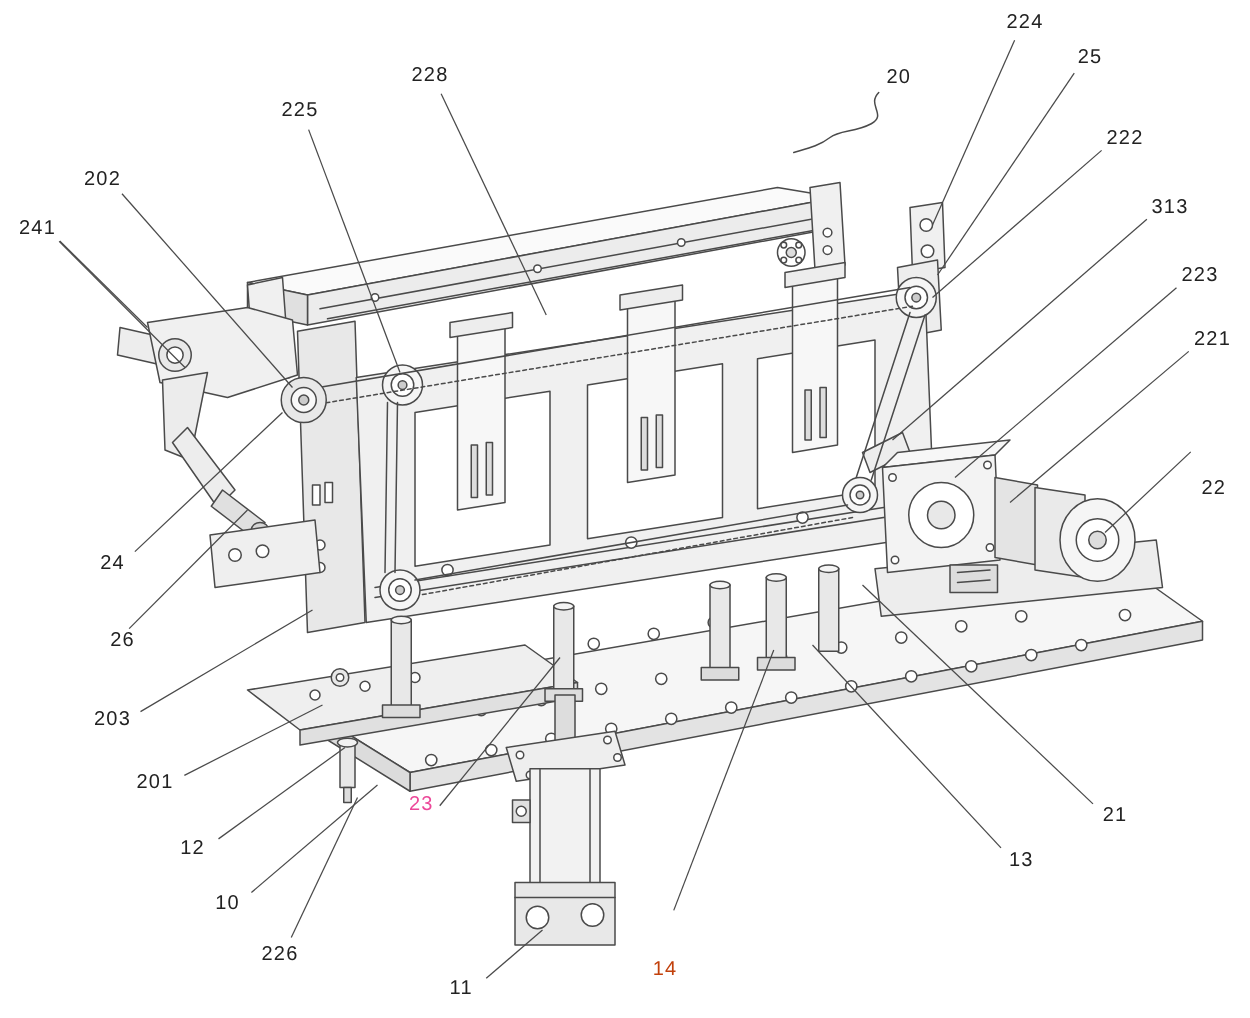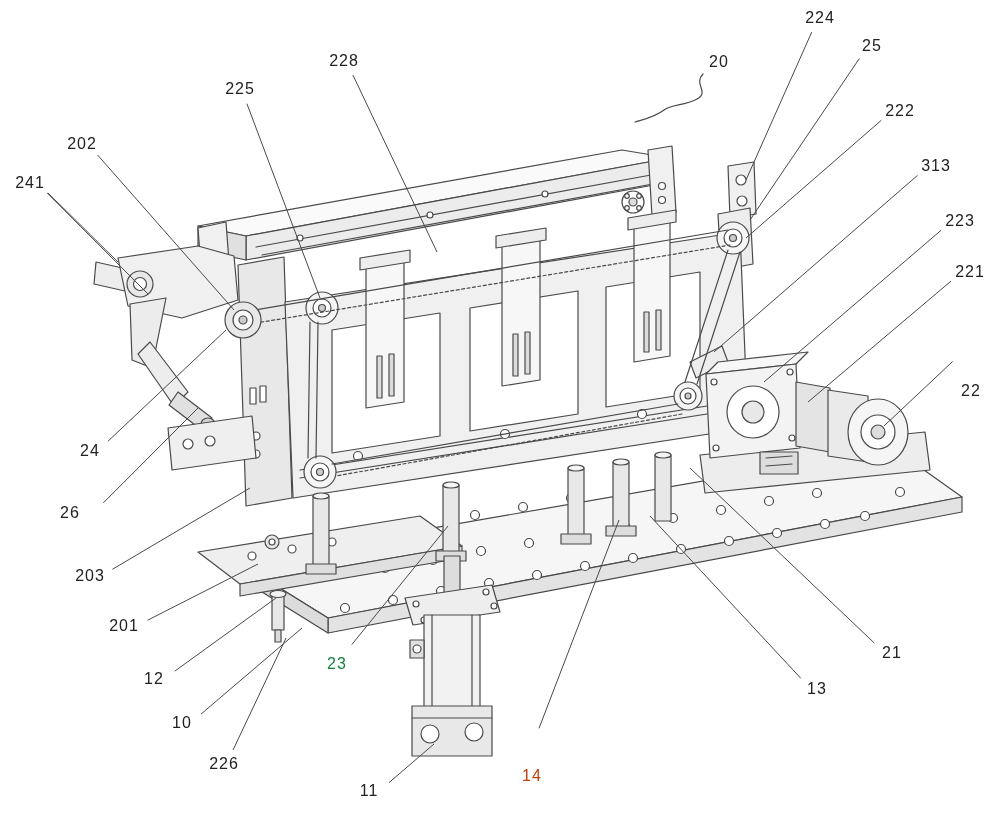--- a/index.html
+++ b/index.html
@@ -329,26 +329,26 @@
       <span class="ref-label" style="left: 344px; top: 61px; color: rgb(34, 34, 34);">228</span>
       <span class="ref-label" style="left: 719px; top: 62px; color: rgb(34, 34, 34);">20</span>
       <span class="ref-label" style="left: 820px; top: 18px; color: rgb(34, 34, 34);">224</span>
       <span class="ref-label" style="left: 872px; top: 46px; color: rgb(34, 34, 34);">25</span>
       <span class="ref-label" style="left: 900px; top: 111px; color: rgb(34, 34, 34);">222</span>
       <span class="ref-label" style="left: 936px; top: 166px; color: rgb(34, 34, 34);">313</span>
       <span class="ref-label" style="left: 960px; top: 221px; color: rgb(34, 34, 34);">223</span>
       <span class="ref-label" style="left: 970px; top: 272px; color: rgb(34, 34, 34);">221</span>
       <span class="ref-label" style="left: 971px; top: 352px; color: rgb(34, 34, 34); margin-top: 39px;">22</span>
       <span class="ref-label" style="left: 90px; top: 451px; color: rgb(34, 34, 34);">24</span>
-      <span class="ref-label" style="left: 70px; top: 513px; color: rgb(34, 34, 34);">26</span>
+      <span class="ref-label" style="left: 98px; top: 513px; color: rgb(34, 34, 34);">26</span>
       <span class="ref-label" style="left: 90px; top: 576px; color: rgb(34, 34, 34);">203</span>
       <span class="ref-label" style="left: 124px; top: 626px; color: rgb(34, 34, 34);">201</span>
       <span class="ref-label" style="left: 154px; top: 679px; color: rgb(34, 34, 34);">12</span>
       <span class="ref-label" style="left: 182px; top: 723px; color: rgb(34, 34, 34);">10</span>
       <span class="ref-label" style="left: 224px; top: 764px; color: rgb(34, 34, 34);">226</span>
       <span class="ref-label" style="left: 369px; top: 791px; color: rgb(34, 34, 34);">11</span>
-      <span class="ref-label" style="left: 337px; top: 664px; color: #15803d;">23</span>
+      <span class="ref-label" style="left: 337px; top: 644px; color: #ec4899;">23</span>
       <span class="ref-label" style="left: 532px; top: 776px; color: #c2410c;">14</span>
       <span class="ref-label" style="left: 817px; top: 689px; color: rgb(34, 34, 34);">13</span>
       <span class="ref-label" style="left: 892px; top: 653px; color: rgb(34, 34, 34);">21</span>
     </div>
 
 </div>
 
 </body></html>

